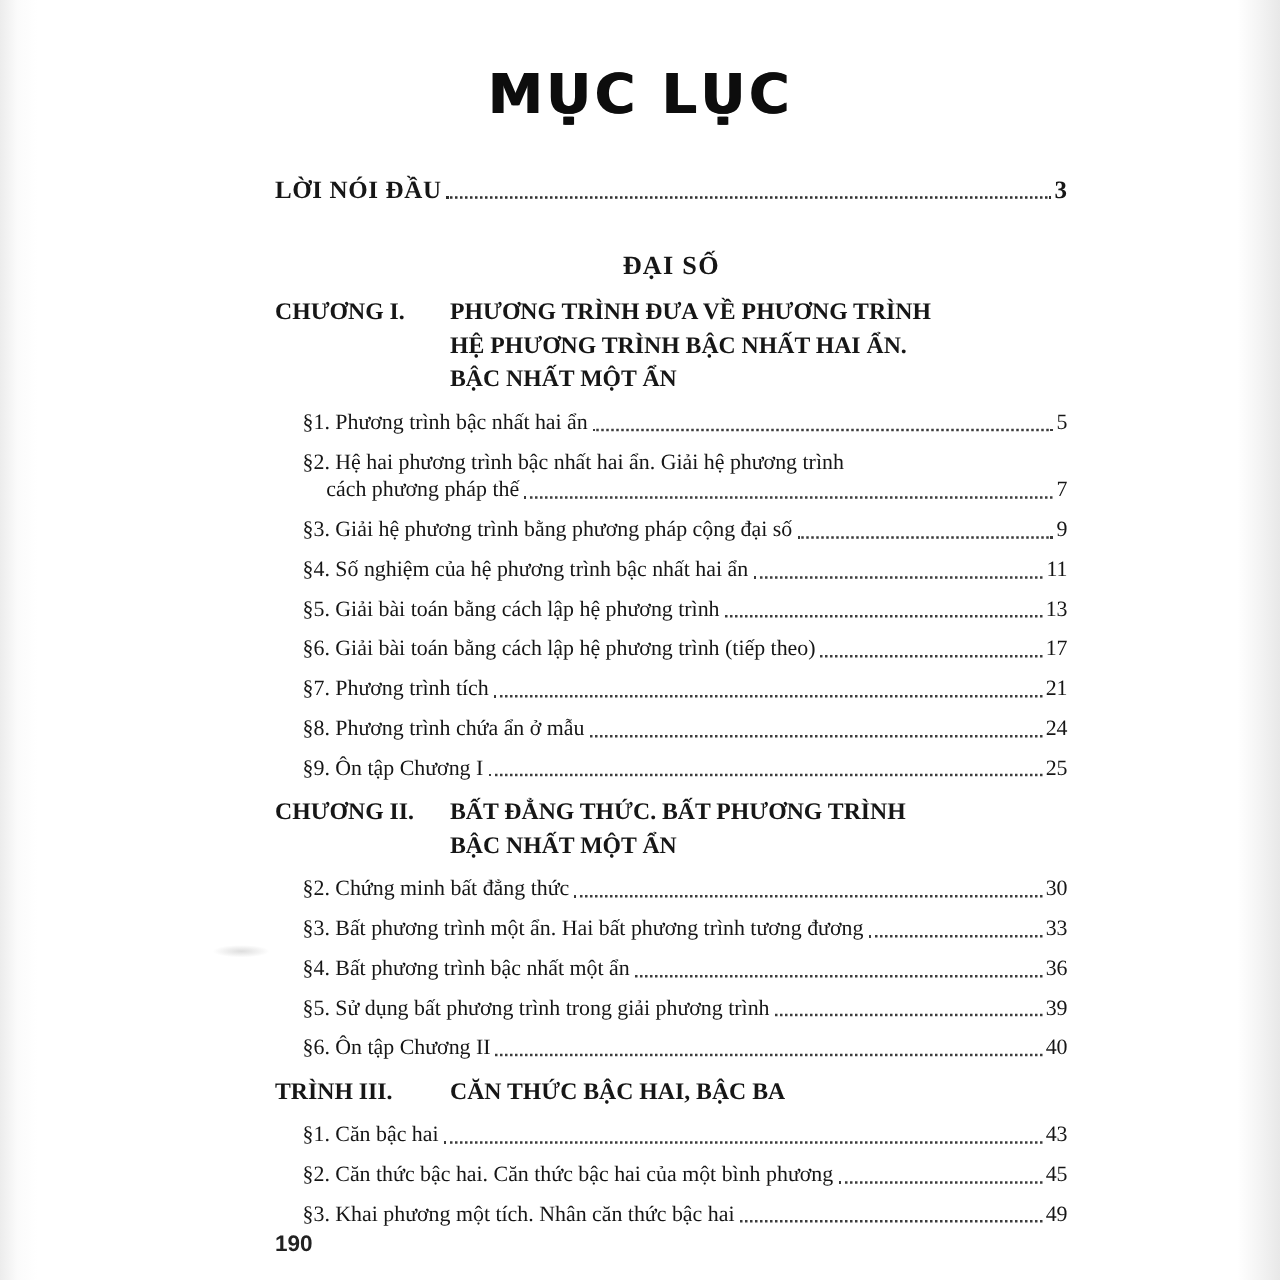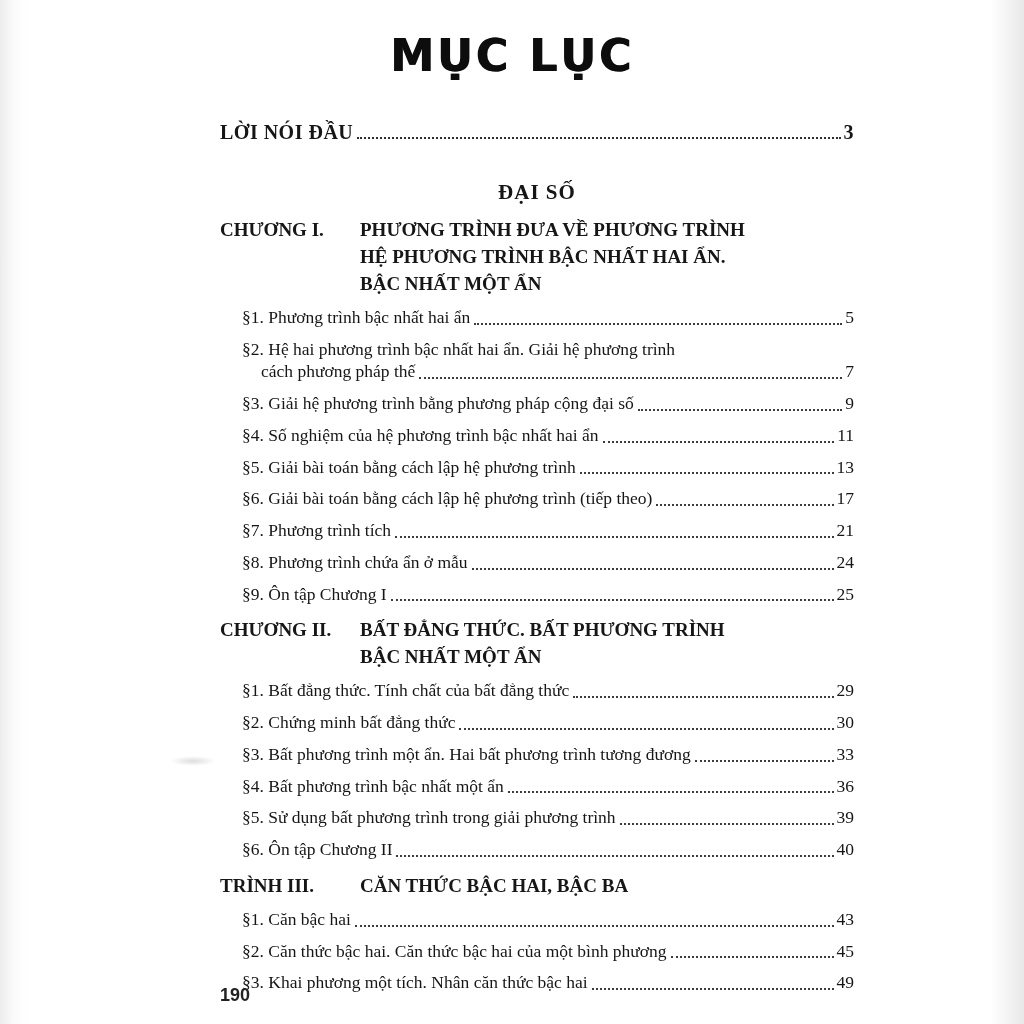--- a/index.html
+++ b/index.html
@@ -4,21 +4,21 @@
 <style>
   html,body{margin:0;padding:0;}
   body{
     width:1024px;height:1024px;overflow:hidden;
     background:linear-gradient(90deg,#ececec 0px,#fbfbfb 14px,#ffffff 30px,#ffffff 990px,#f2f2f2 1010px,#e8e8e8 1024px);
     font-family:"Liberation Serif", serif;
     color:#161616;
   }
   .sheet{position:relative;width:1024px;height:1024px;}
   .doc-title{
-    padding-top:30px;text-align:center;
+    padding-top:50px;text-align:center;
     font-family:"DejaVu Sans", sans-serif;
     font-weight:800;font-size:44px;letter-spacing:3px;color:#0d0d0d;
     text-shadow:1px 0 0 #0d0d0d;
   }
   .content{margin:0 170px 0 220px;}
   .preface{
     display:flex;align-items:baseline;margin-top:40px;
     font-weight:bold;font-size:20px;letter-spacing:.5px;
   }
   .section-heading{
@@ -141,27 +141,20 @@
         </div>
         <div class="chapter-head">
           <div class="chapter-label">CHƯƠNG II.</div>
           <div class="chapter-title">
             <div>BẤT ĐẲNG THỨC. BẤT PHƯƠNG TRÌNH</div>
             <div>BẬC NHẤT MỘT ẨN</div>
           </div>
         </div>
         <div class="entry">
           <div class="entry-row">
-            <span class="entry-text">§1. Bất đẳng thức. Tính chất của bất đẳng thức</span>
-            <span class="dots"></span>
-            <span class="pg">29</span>
-          </div>
-        </div>
-        <div class="entry">
-          <div class="entry-row">
             <span class="entry-text">§2. Chứng minh bất đẳng thức</span>
             <span class="dots"></span>
             <span class="pg">30</span>
           </div>
         </div>
         <div class="entry">
           <div class="entry-row">
             <span class="entry-text">§3. Bất phương trình một ẩn. Hai bất phương trình tương đương</span>
             <span class="dots"></span>
             <span class="pg">33</span>

